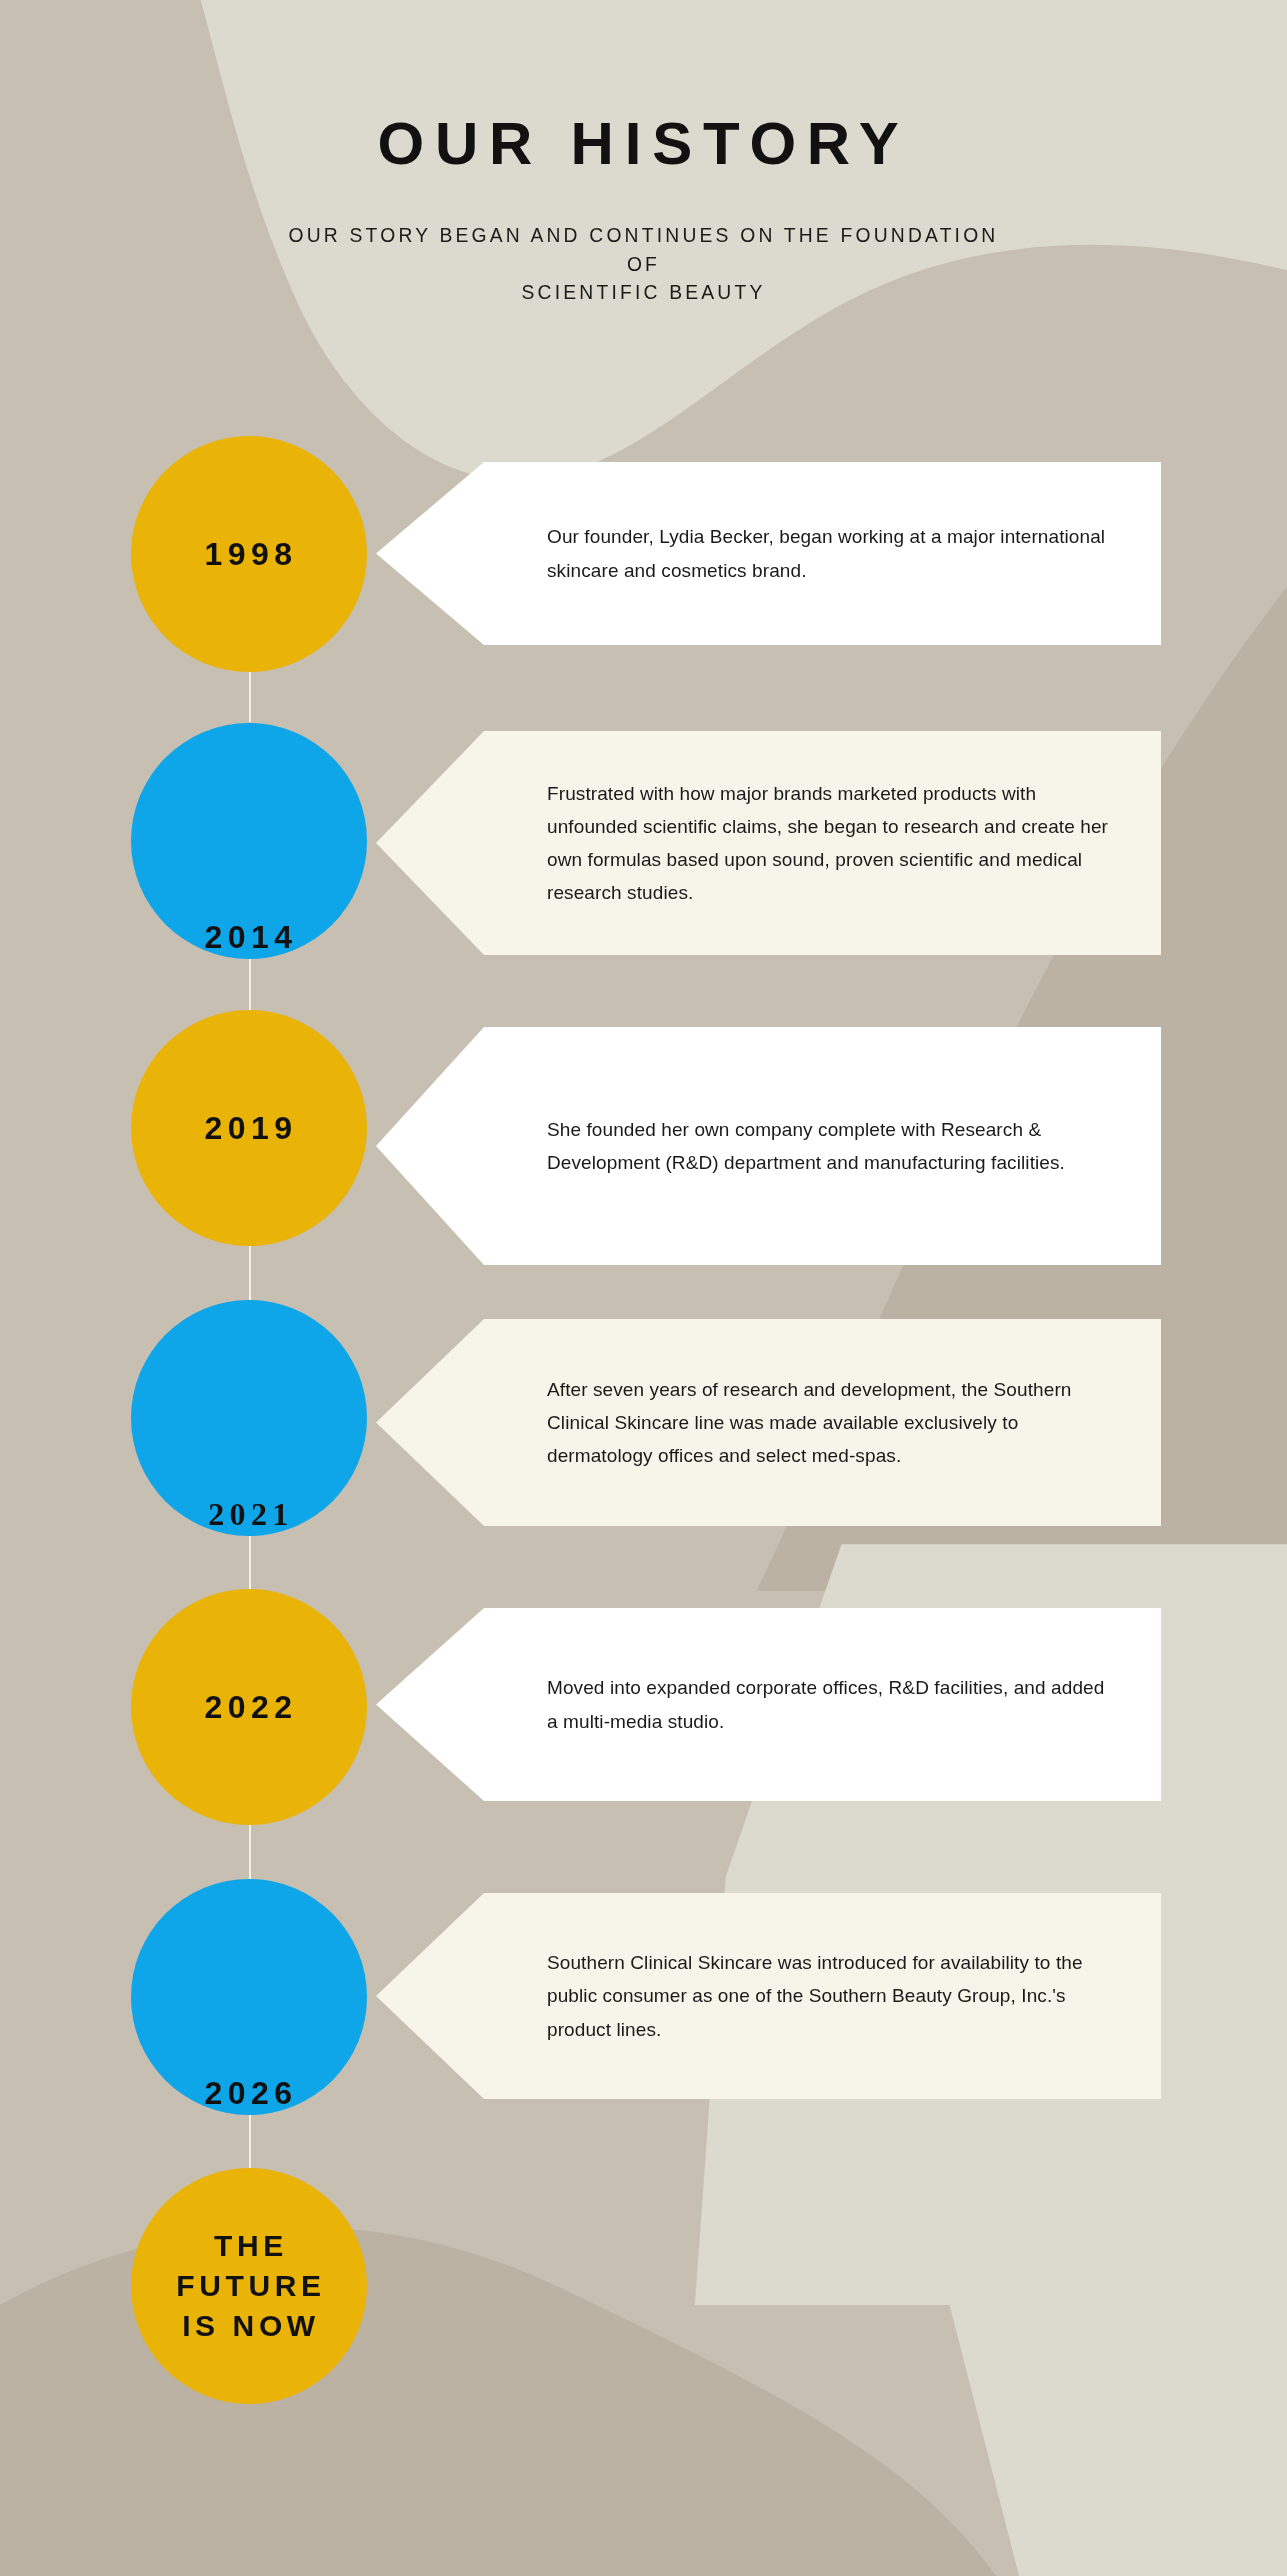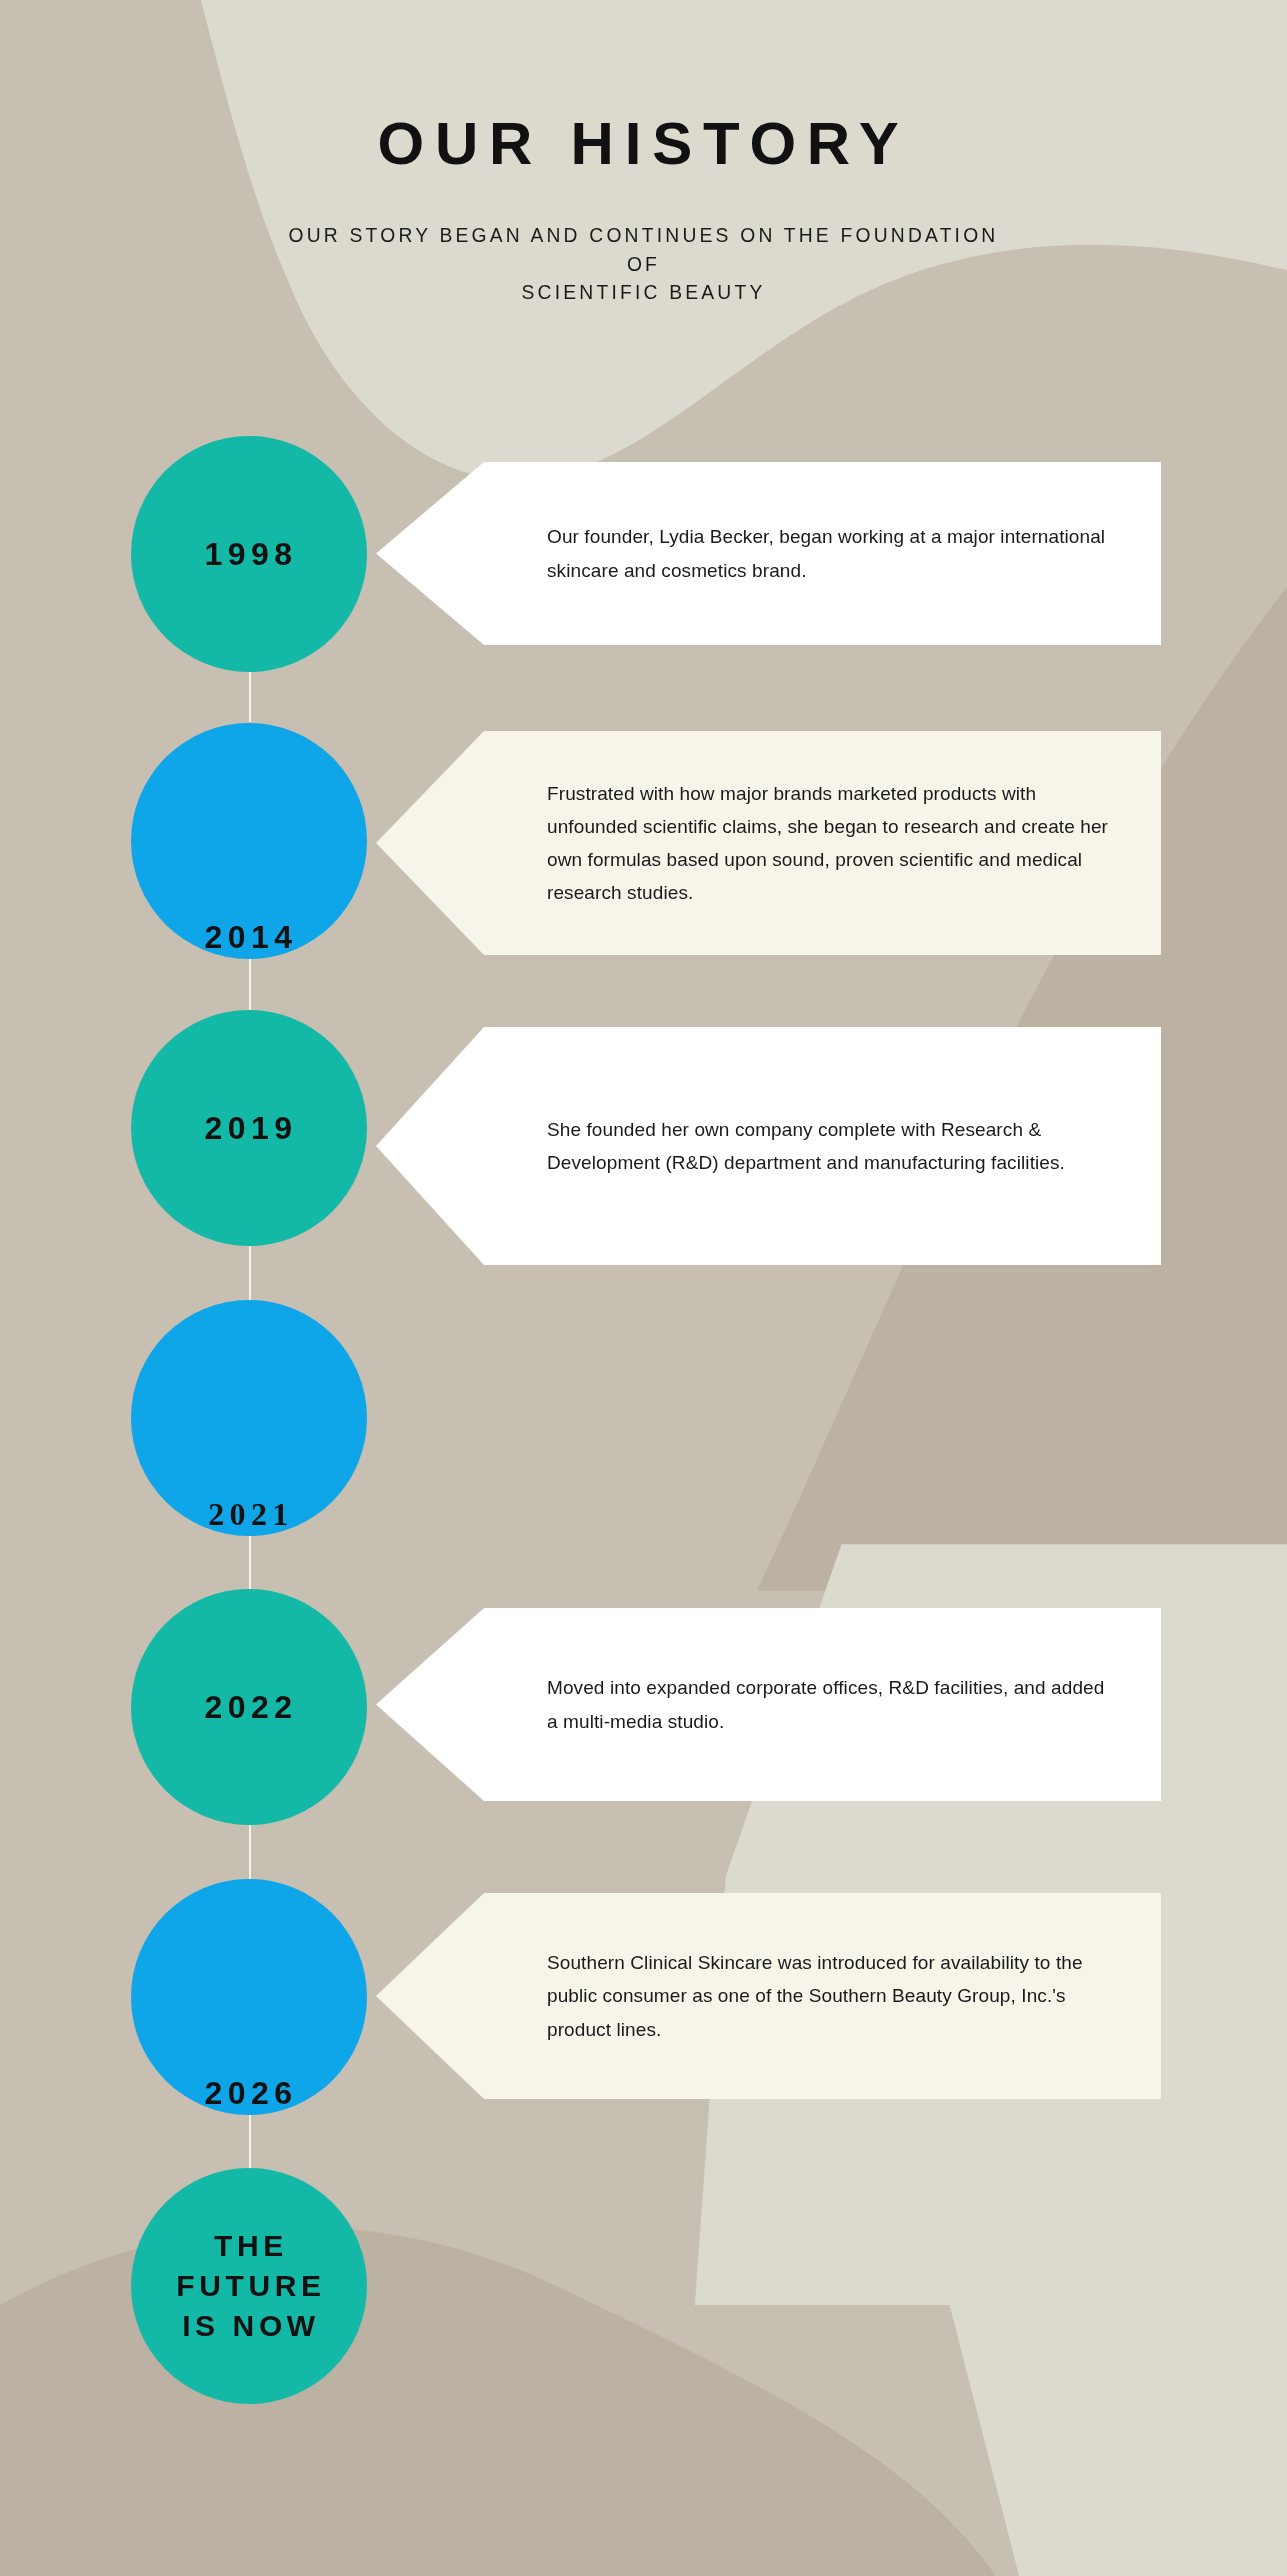--- a/index.html
+++ b/index.html
@@ -84,21 +84,21 @@
     left:131px;
     width:236px;
     height:236px;
     border-radius:50%;
     display:flex;
     align-items:center;
     justify-content:center;
     text-align:center;
     z-index:4;
   }
-  .year-circle.white { background:#14b8a6; }
+  .year-circle.white { background:#eab308; }
   .year-circle.cream { background:#0ea5e9;align-items:flex-end; }
 
   .year-label {
     font-size:32px;
     font-weight:700;
     letter-spacing:5.4px;
     color:#111111;
     line-height:1.34;
     font-stretch:condensed;
     padding-left:3.9px;
@@ -179,20 +179,23 @@
       <span class="year-label">2019</span>
     </div>
     <div class="card white" style="top:1027px; left:376px; width:785px; height:238px;">
       <div class="card-text">She founded her own company complete with Research &amp; Development (R&amp;D) department and manufacturing facilities.</div>
     </div>
 
     <div class="connector" style="top:1531px; height:58px;"></div>
     <div class="year-circle cream" style="top:1300px;font-family:Liberation Serif, serif;">
       <span class="year-label">2021</span>
     </div>
+    <div class="card cream" style="top:1319px; left:376px; width:785px; height:207px;">
+      <div class="card-text">After seven years of research and development, the Southern Clinical Skincare line was made available exclusively to dermatology offices and select med-spas.</div>
+    </div>
 
     <div class="connector" style="top:1821px; height:58px;"></div>
     <div class="year-circle white" style="top:1589px;">
       <span class="year-label">2022</span>
     </div>
     <div class="card white" style="top:1608px; left:376px; width:785px; height:193px;">
       <div class="card-text">Moved into expanded corporate offices, R&amp;D facilities, and added a multi-media studio.</div>
     </div>
 
     <div class="connector" style="top:2110px; height:58px;"></div>

